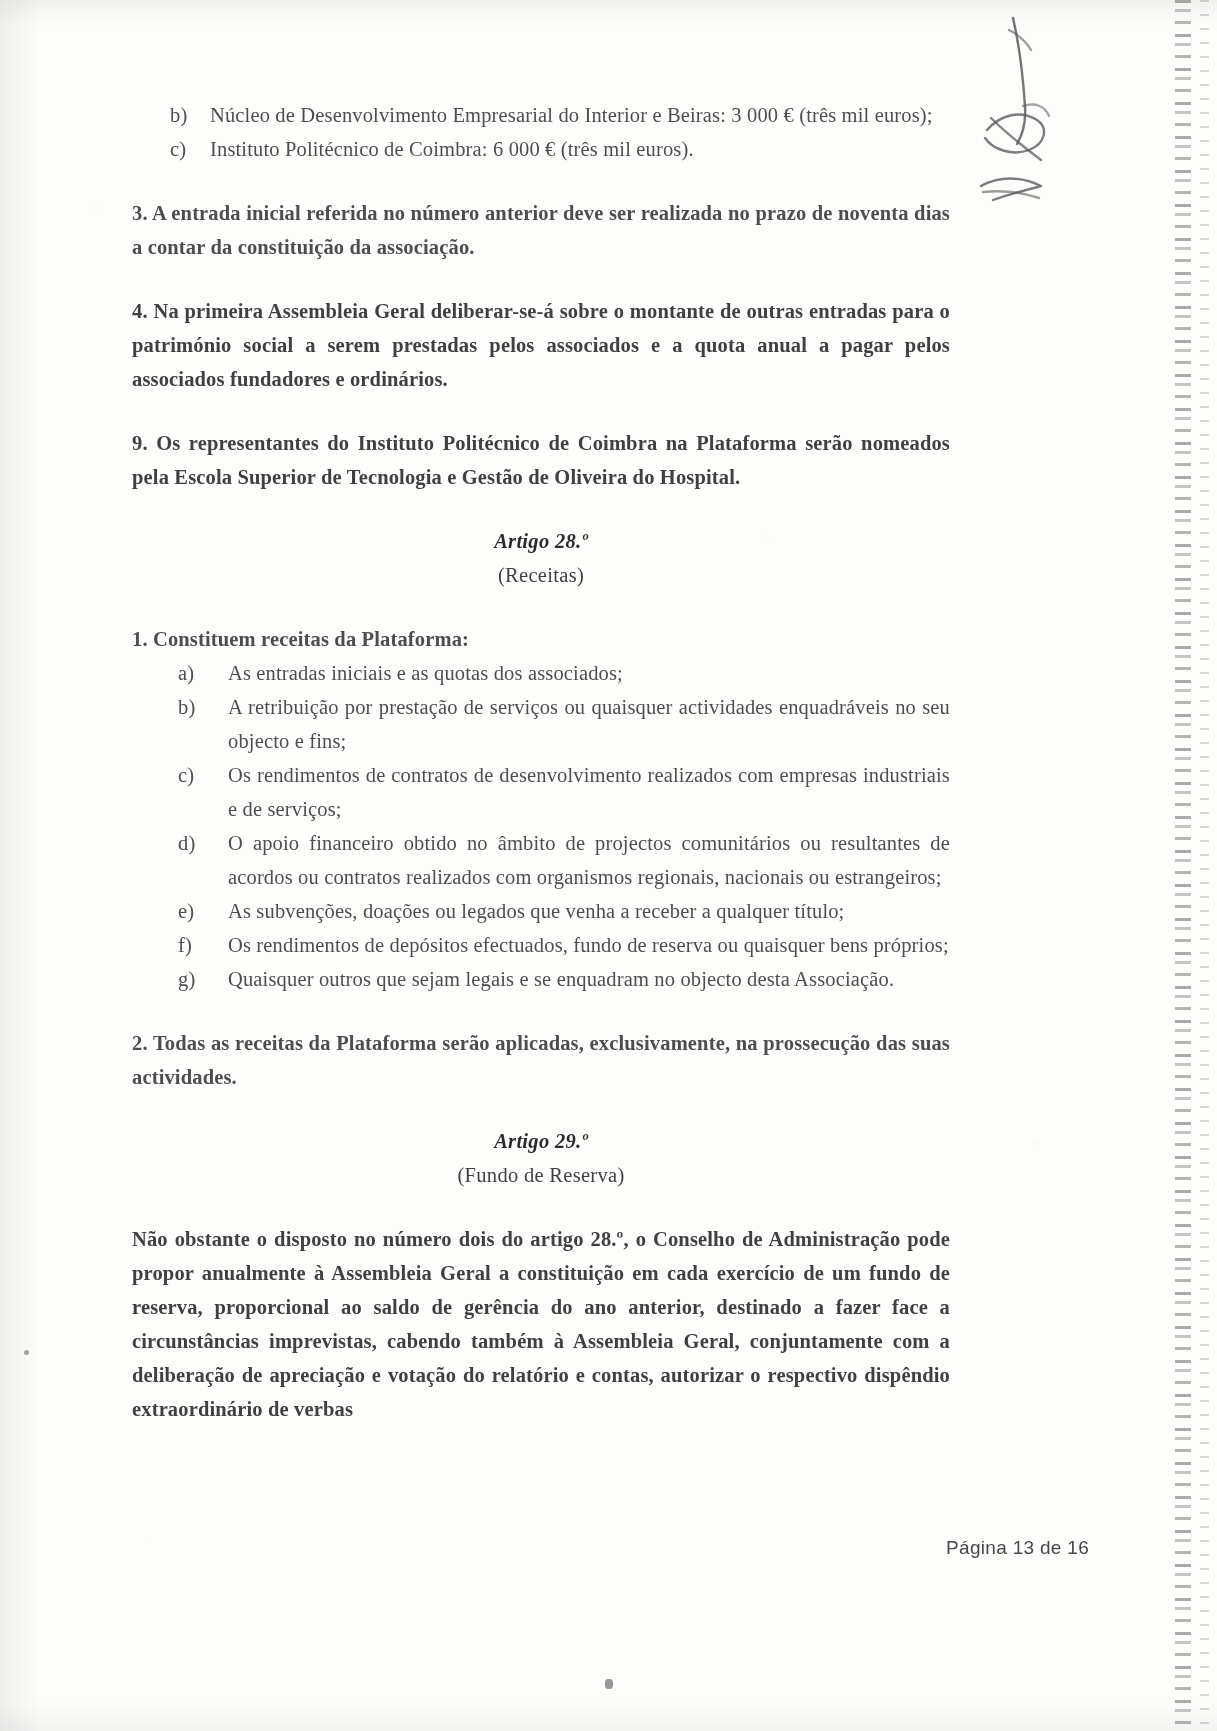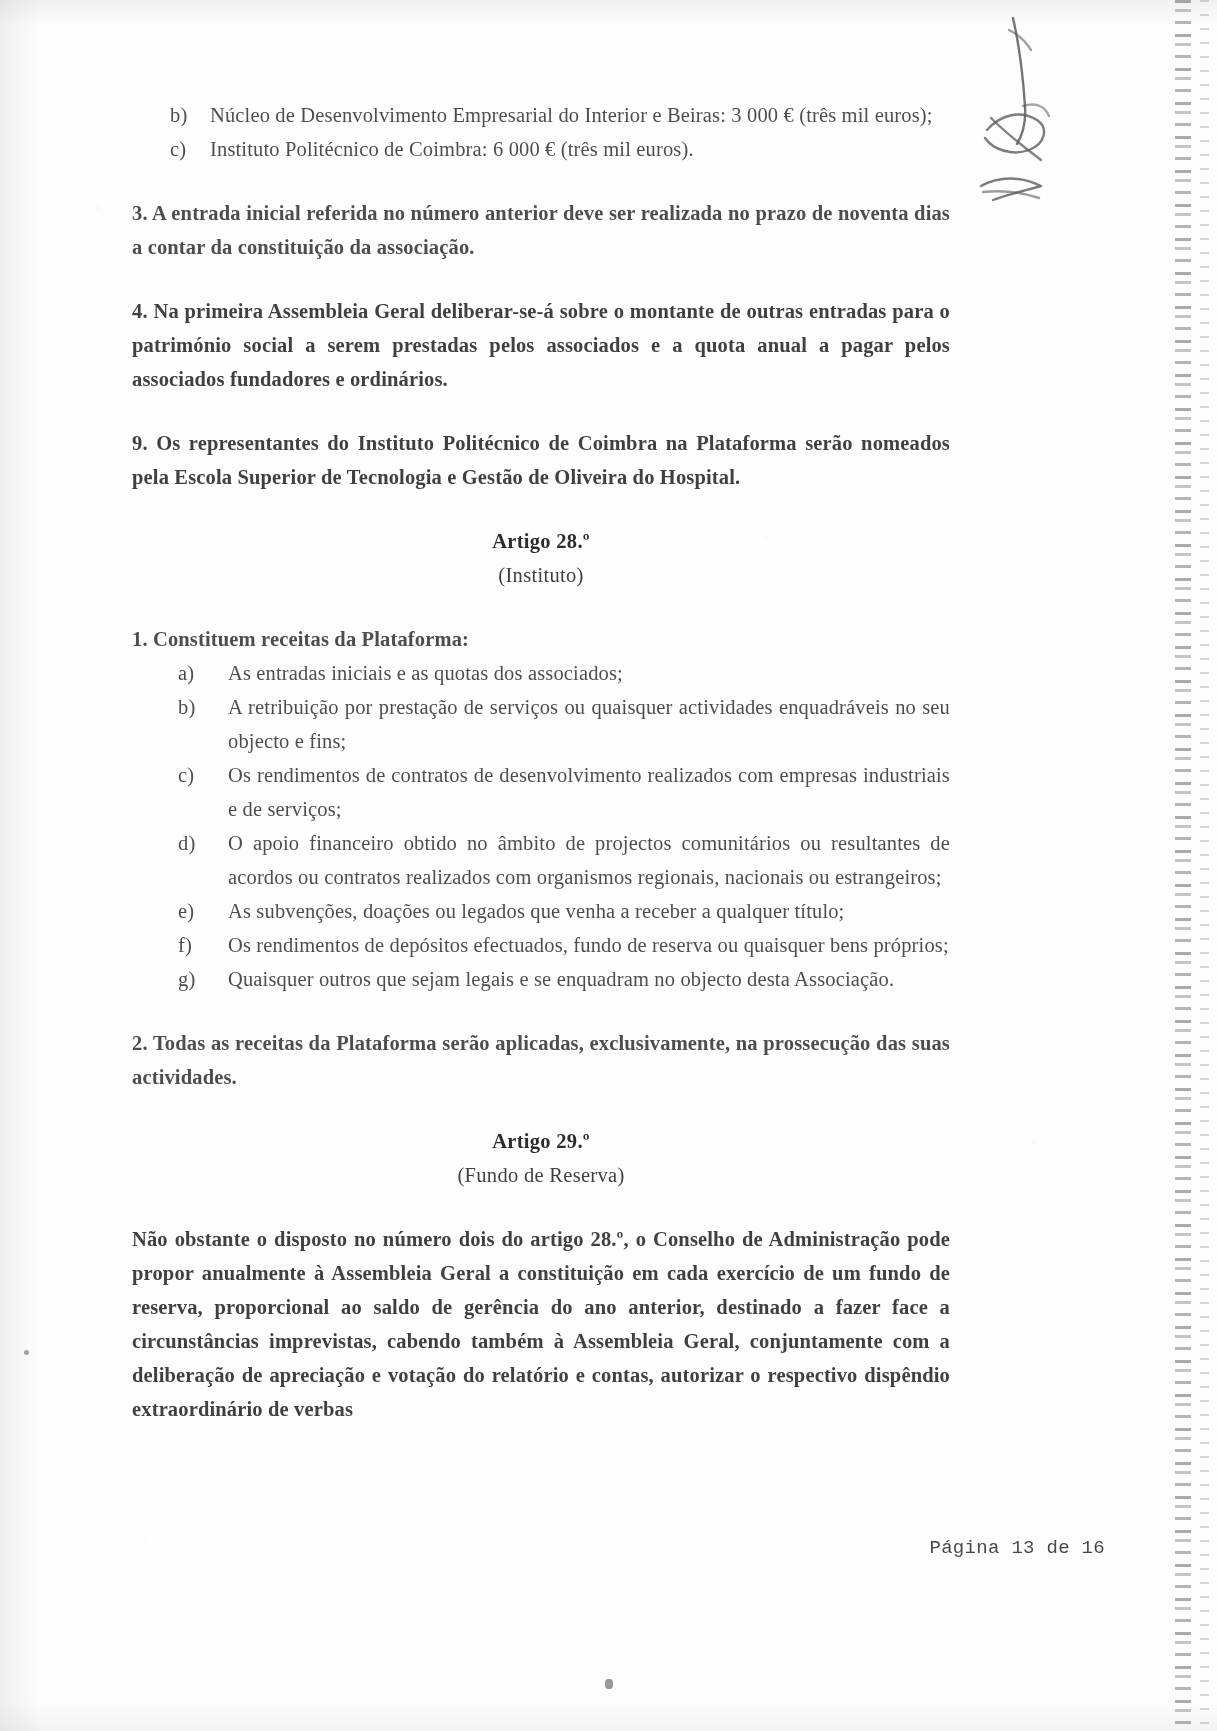--- a/index.html
+++ b/index.html
@@ -154,36 +154,37 @@
   .heading-block {
     text-align: center;
     margin: 0;
   }
   .heading-title {
     font-size: 20.5px;
     font-weight: bold;
     line-height: 34px;
     letter-spacing: 0.3px;
     color: #1a1a1a;
+    font-style: italic;
   }
   .heading-sub {
     font-size: 20.5px;
     line-height: 34px;
     letter-spacing: 0.3px;
     color: #222;
   }
 
   .footer {
     position: absolute;
-    right: 112px;
+    right: 128px;
     bottom: 172px;
     font-size: 19px;
     letter-spacing: 0.3px;
     color: #2a2a2a;
-    font-family: Liberation Mono, monospace;
+    font-family: Liberation Sans, sans-serif;
   }
 
   .bottom-speck {
     position: absolute;
     bottom: 42px;
     left: 50%;
     transform: translateX(-50%);
     width: 8px;
     height: 10px;
     background: rgba(70,70,70,0.55);
@@ -254,21 +255,21 @@
     <p class="para faded-2">4. Na primeira Assembleia Geral deliberar-se-á sobre o montante de outras entradas para o património social a serem prestadas pelos associados e a quota anual a pagar pelos associados fundadores e ordinários.</p>
 
     <div class="spacer-m"></div>
 
     <p class="para faded-2">9. Os representantes do Instituto Politécnico de Coimbra na Plataforma serão nomeados pela Escola Superior de Tecnologia e Gestão de Oliveira do Hospital.</p>
 
     <div class="spacer-m"></div>
 
     <div class="heading-block">
       <div class="heading-title faded-3">Artigo 28.º</div>
-      <div class="heading-sub faded-2">(Instituto)</div>
+      <div class="heading-sub faded-2">(Receitas)</div>
     </div>
 
     <div class="spacer-m"></div>
 
     <p class="para tight faded">1. Constituem receitas da Plataforma:</p>
 
     <ul class="lettered indent-more faded">
       <li>
         <span class="marker">a)</span>
         <span>As entradas iniciais e as quotas dos associados;</span>

